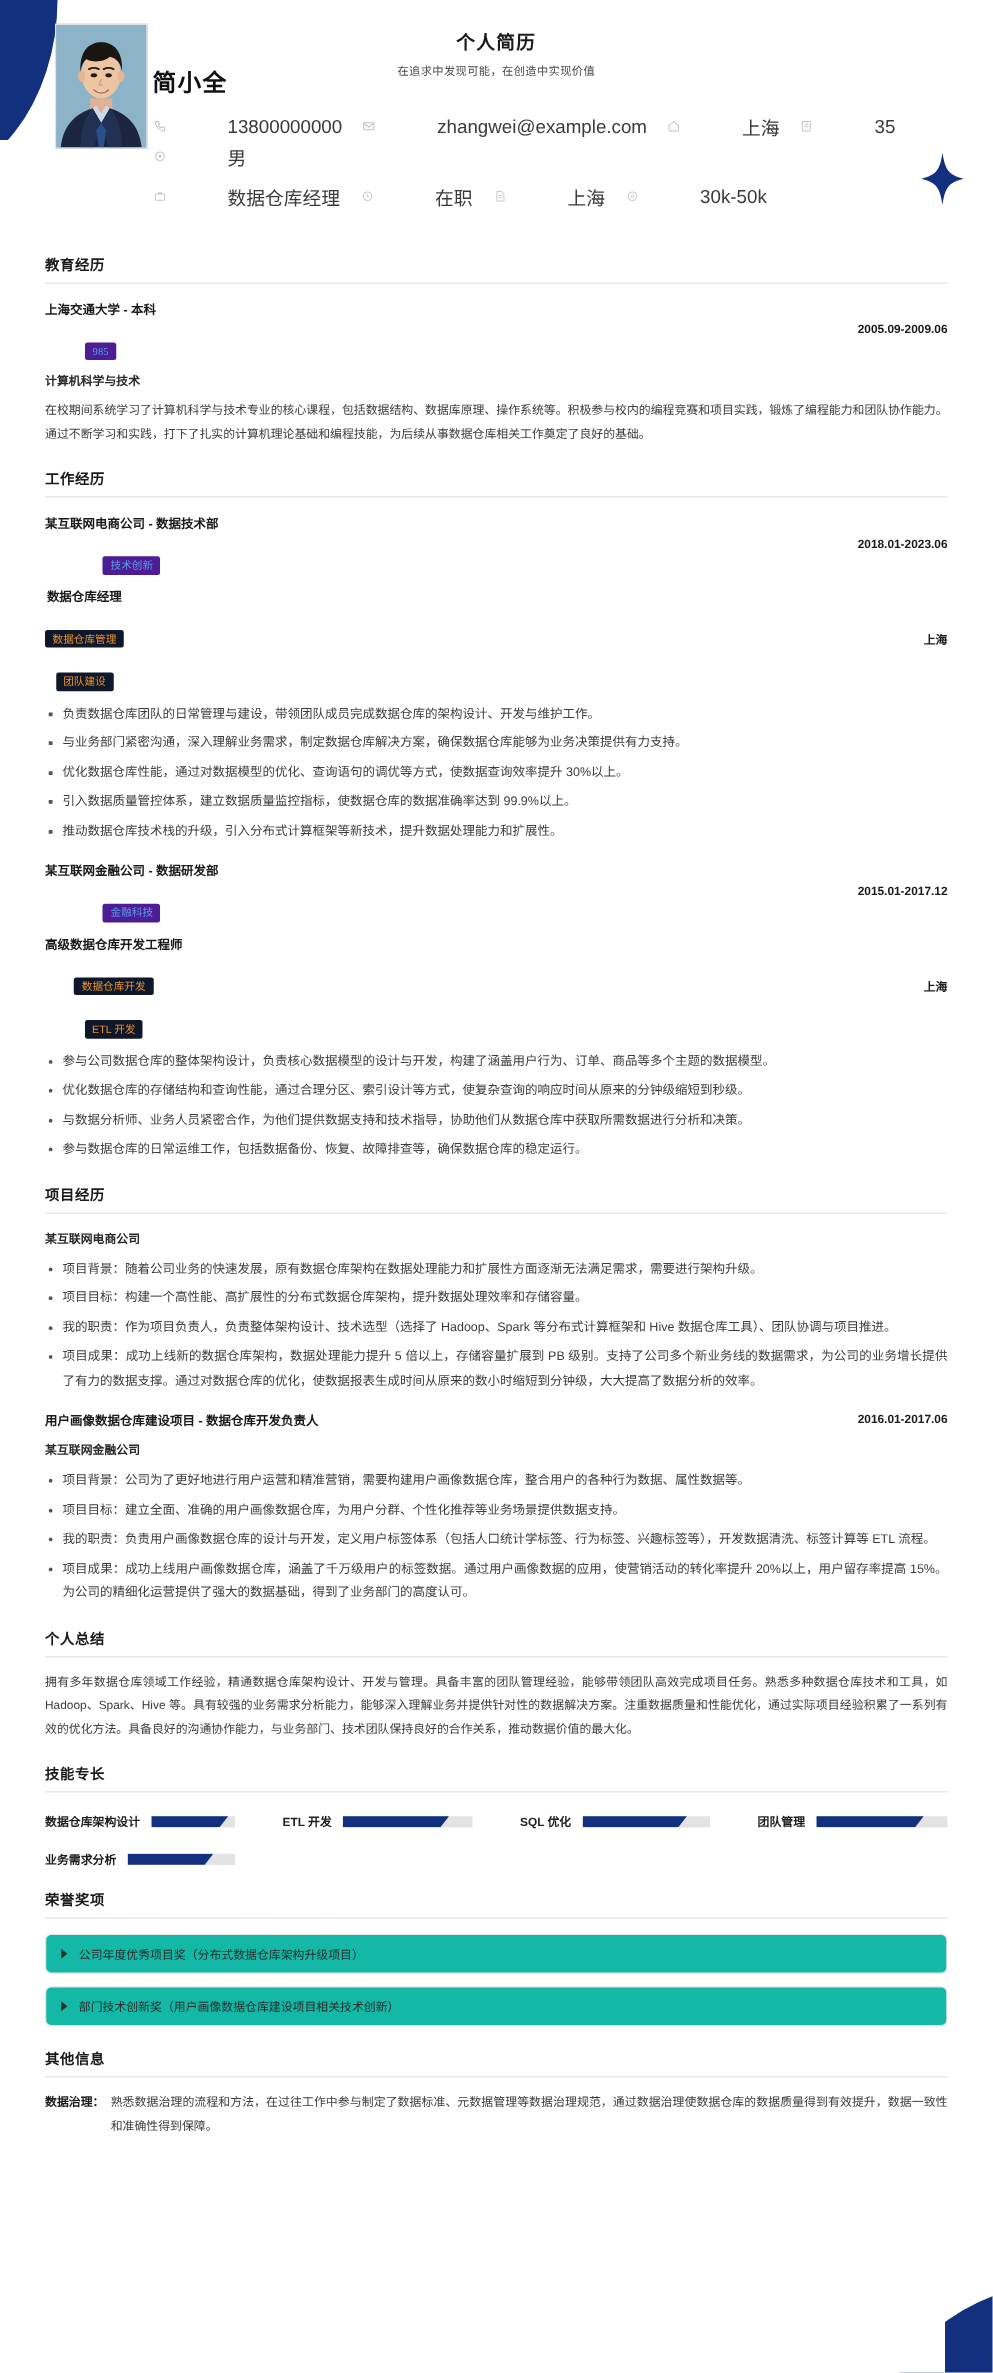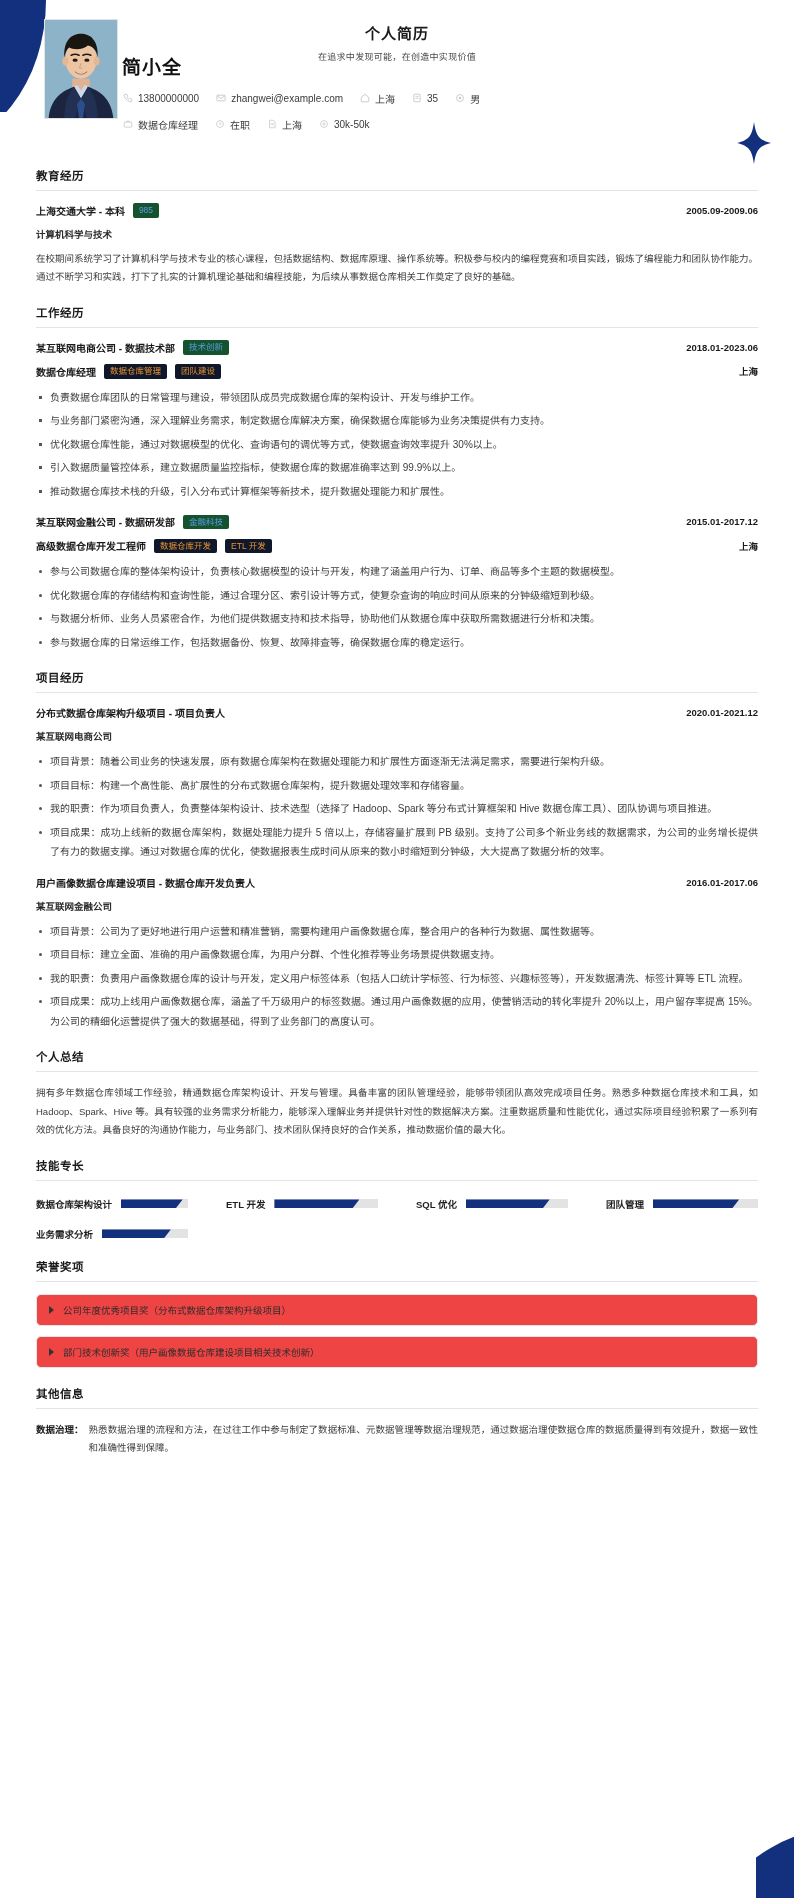--- a/index.html
+++ b/index.html
@@ -115,24 +115,25 @@
   .contact-row {
     display: flex;
     flex-wrap: wrap;
     align-items: center;
     margin-top: 11px;
     gap: 3px;
   }
   .contact-item {
     display: inline-flex;
     align-items: center;
-    font-size: 10px;
+    font-size: 15px;
     color: #3a3a3a;
     margin-right: 13px;
     white-space: nowrap;
+    gap: 44px;
   }
   .contact-item .ci {
     display: inline-flex;
     width: 11px; height: 11px;
     margin-right: 5px;
     align-items: center; justify-content: center;
     opacity: .45;
   }
   .contact-item .ci svg { width: 10px; height: 10px; display: block; }
 
@@ -158,21 +159,22 @@
   .entry-line {
     display: flex;
     align-items: center;
     justify-content: space-between;
     margin-bottom: 9px;
   }
   .entry-left {
     display: flex;
     align-items: center;
     flex-wrap: wrap;
-    gap: 8px;
+    gap: 20px;
+    flex-direction: column;
   }
   .entry-title {
     font-size: 10px;
     font-weight: bold;
     color: #1a1a1a;
   }
   .entry-right {
     font-size: 9.5px;
     font-weight: bold;
     color: #1a1a1a;
@@ -188,21 +190,21 @@
 
   
   .tag {
     display: inline-block;
     font-size: 8.5px;
     line-height: 1;
     padding: 3px 6px;
     border-radius: 2px;
     white-space: nowrap;
   }
-  .tag-blue { background: #14532d; color: #5a9ae8; }
+  .tag-blue { background: #4c1d95; color: #5a9ae8; font-family: Liberation Serif, serif; }
   .tag-orange { background: #0f172a; color: #e8922e; }
 
   
   .para {
     font-size: 9.5px;
     line-height: 1.95;
     color: #3c3c3c;
     text-align: justify;
   }
   ul.bullets { list-style: none; margin: 0; padding: 0; }
@@ -259,21 +261,21 @@
   }
 
   
   .award {
     border: 1px solid #e6e6e6;
     border-radius: 5px;
     padding: 8px 12px;
     display: flex;
     align-items: center;
     margin-bottom: 10px;
-    background: #ef4444;
+    background: #14b8a6;
   }
   .award .caret {
     width: 0; height: 0;
     border-left: 5px solid #333;
     border-top: 4px solid transparent;
     border-bottom: 4px solid transparent;
     margin-right: 9px;
     flex: 0 0 auto;
   }
   .award-text {
@@ -522,26 +524,20 @@
 
     </div>
   </div>
 
   <div class="section">
     <div class="section-title">项目经历</div>
     <div class="section-rule"></div>
     <div class="section-body">
 
       <div class="entry">
-        <div class="entry-line">
-          <div class="entry-left">
-            <span class="entry-title">分布式数据仓库架构升级项目 - 项目负责人</span>
-          </div>
-          <div class="entry-right">2020.01-2021.12</div>
-        </div>
         <div class="entry-sub">某互联网电商公司</div>
         <ul class="bullets rd">
           <li>项目背景：随着公司业务的快速发展，原有数据仓库架构在数据处理能力和扩展性方面逐渐无法满足需求，需要进行架构升级。</li>
           <li>项目目标：构建一个高性能、高扩展性的分布式数据仓库架构，提升数据处理效率和存储容量。</li>
           <li>我的职责：作为项目负责人，负责整体架构设计、技术选型（选择了 Hadoop、Spark 等分布式计算框架和 Hive 数据仓库工具）、团队协调与项目推进。</li>
           <li>项目成果：成功上线新的数据仓库架构，数据处理能力提升 5 倍以上，存储容量扩展到 PB 级别。支持了公司多个新业务线的数据需求，为公司的业务增长提供了有力的数据支撑。通过对数据仓库的优化，使数据报表生成时间从原来的数小时缩短到分钟级，大大提高了数据分析的效率。</li>
         </ul>
       </div>
 
       <div class="entry">

